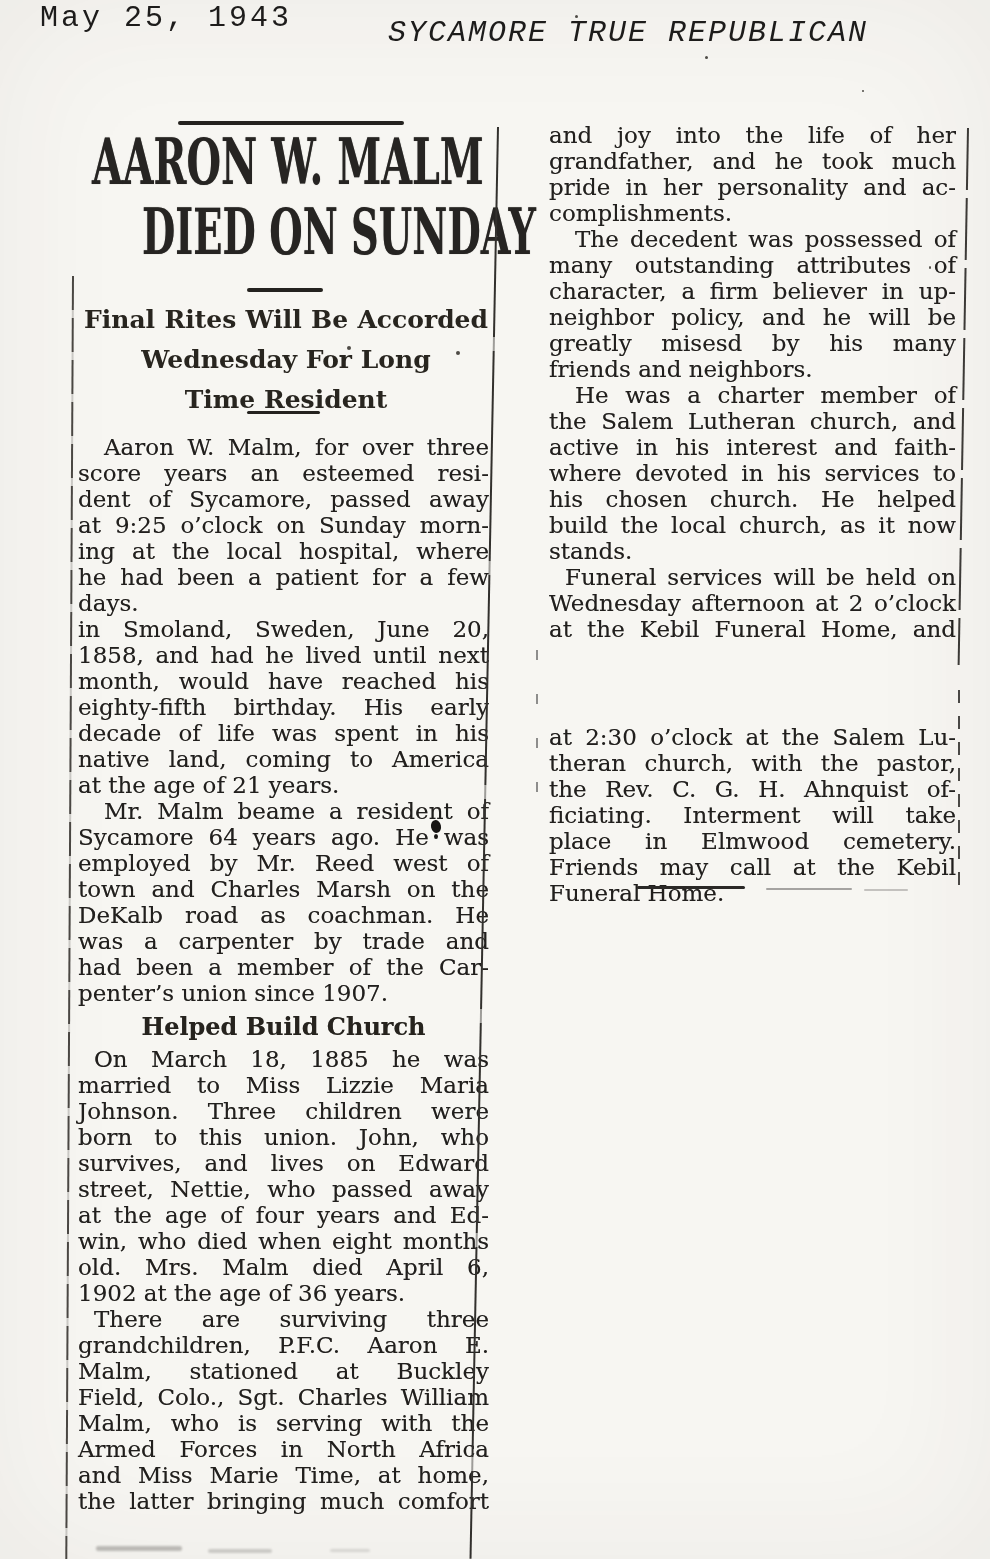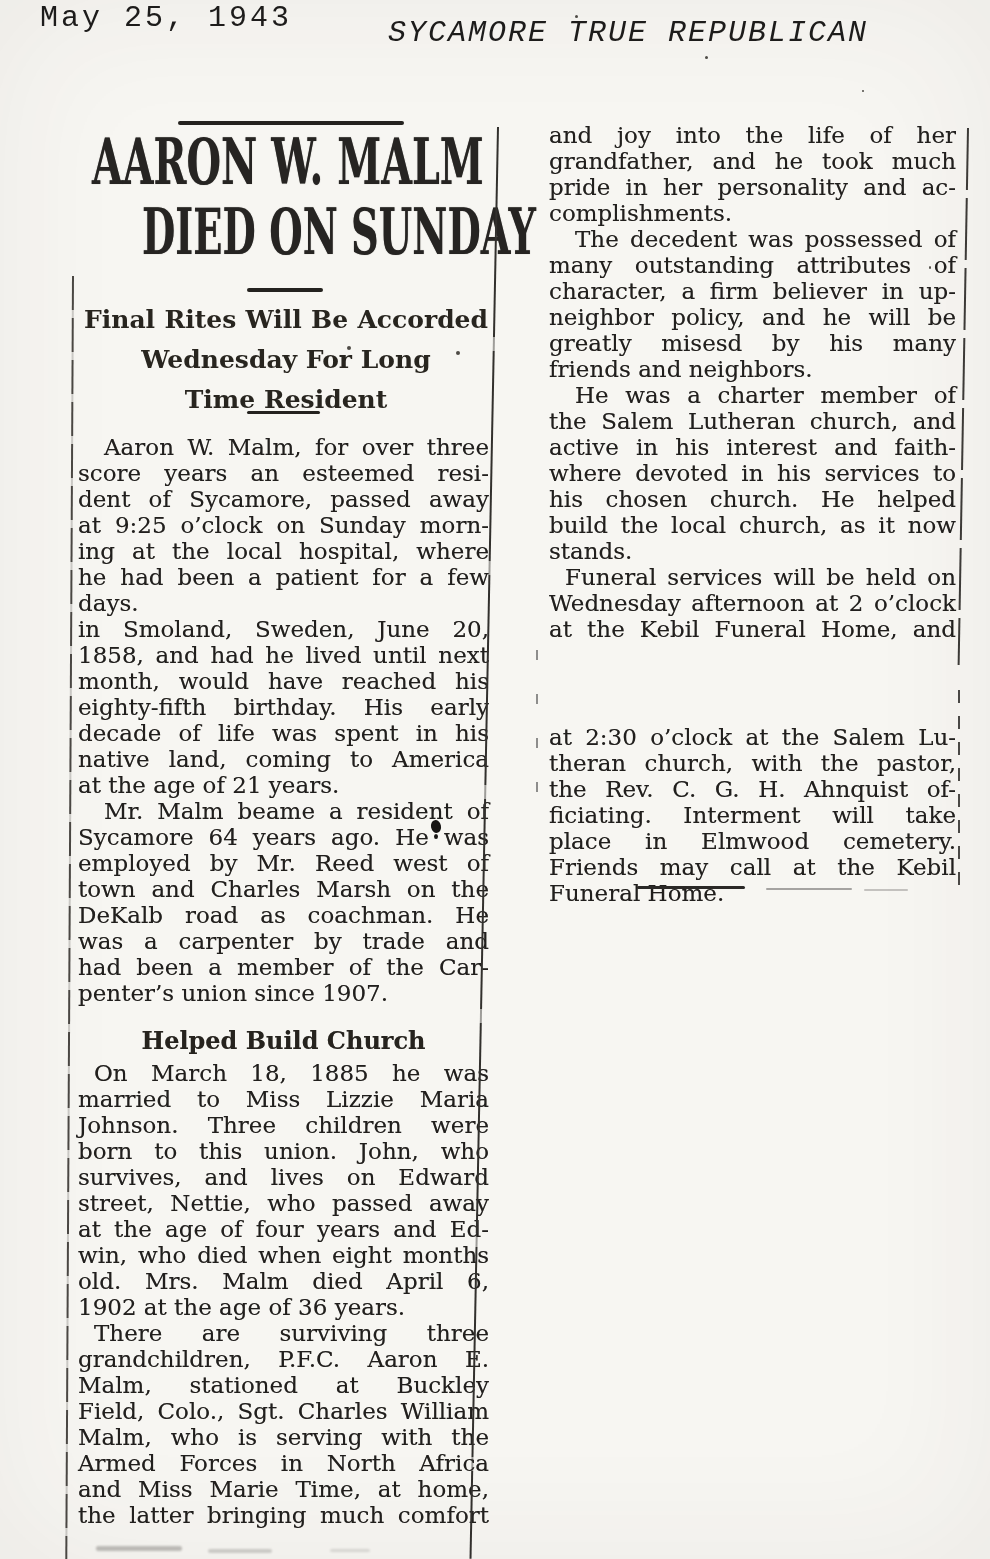--- a/index.html
+++ b/index.html
@@ -35,21 +35,21 @@
   #left-col{left:78px;top:434px;width:411px;}
   #right-col-top{left:549px;top:122px;width:407px;}
   #right-col-bottom{left:549px;top:692px;width:407px;margin-top:32px;}
   .line{text-align:justify;text-align-last:justify;}
   .para .line.last{text-align-last:left;}
   .para.cont .line.last{text-align-last:justify;}
   .para .line.first{text-indent:26px;}
   .para.no-indent .line.first{text-indent:0;}
   .para.indent-sm .line.first{text-indent:16px;}
   #section-heading{font-size:24px;font-weight:bold;text-align:center;
-                   line-height:28px;margin:21px 0 5px 0;color:#26231e;}
+                   line-height:28px;margin:7px 0 5px 0;color:#26231e;}
   
   .vrule{position:absolute;width:2px;transform-origin:top center;}
   #divider-center{left:497px;top:127px;height:1432px;transform:rotate(1.1deg);
     background:repeating-linear-gradient(180deg,#32302d 0 210px,rgba(50,48,45,.45) 210px 224px);}
   #edge-left{left:72px;top:276px;height:1283px;transform:rotate(.3deg);
     background:repeating-linear-gradient(180deg,#4a4743 0 34px,rgba(74,71,67,.25) 34px 42px);}
   #edge-right-top{left:967px;top:128px;height:537px;transform:rotate(1deg);
     background:repeating-linear-gradient(180deg,#3c3a37 0 62px,transparent 62px 70px);}
   #edge-right-bottom{left:958px;top:690px;height:198px;
     background:repeating-linear-gradient(180deg,#4a4845 0 13px,transparent 13px 26px);}

